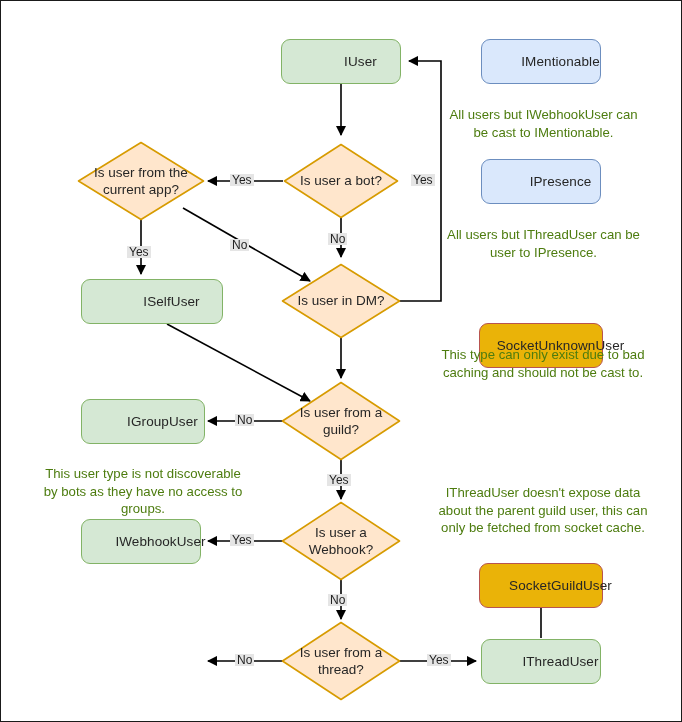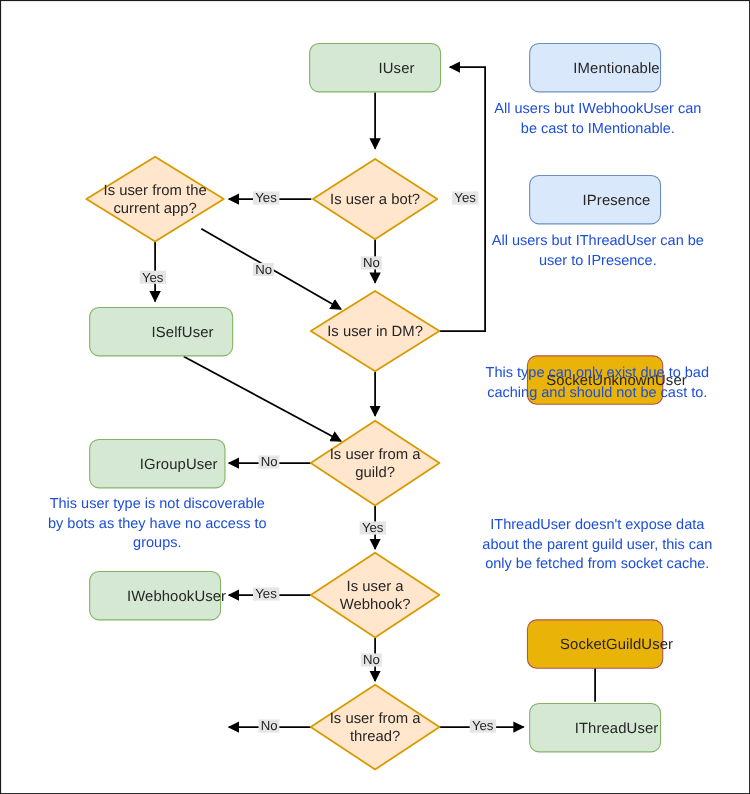--- a/index.html
+++ b/index.html
@@ -71,22 +71,23 @@
     font-size: 13.5px;
     color: #262626;
     line-height: 1.28;
     padding: 0 10px;
     box-sizing: border-box;
   }
   .note {
     position: absolute;
     text-align: center;
     font-size: 13.2px;
-    color: #1d4ed8;
+    color: #4d7c0f;
     line-height: 1.34;
+    margin-top: 16px;
   }
   .edge-label {
     position: absolute;
     font-size: 12px;
     color: #1f1f1f;
     background: #e5e5e5;
     padding: 0 2px;
     line-height: 1;
     white-space: nowrap;
   }
@@ -133,21 +134,21 @@
       <path d="M 398 660 L 475 660" marker-end="url(#arrow)"></path>
       
       <path d="M 540 637 L 540 566" marker-end="url(#arrow)"></path>
     </g>
   </svg>
 
   <div class="node box green" style="left:280px; top:38px; width:120px; height:45px;">
     <span>IUser</span>
   </div>
 
-  <div class="node box green" style="left:80px; top:278px; width:131px; height:45px;">
+  <div class="node box green" style="left:80px; top:278px; width:142px; height:45px;">
     <span>ISelfUser</span>
   </div>
 
   <div class="node box green" style="left:80px; top:398px; width:124px; height:45px;">
     <span>IGroupUser</span>
   </div>
 
   <div class="node box green" style="left:80px; top:518px; width:120px; height:45px;">
     <span>IWebhookUser</span>
   </div>

